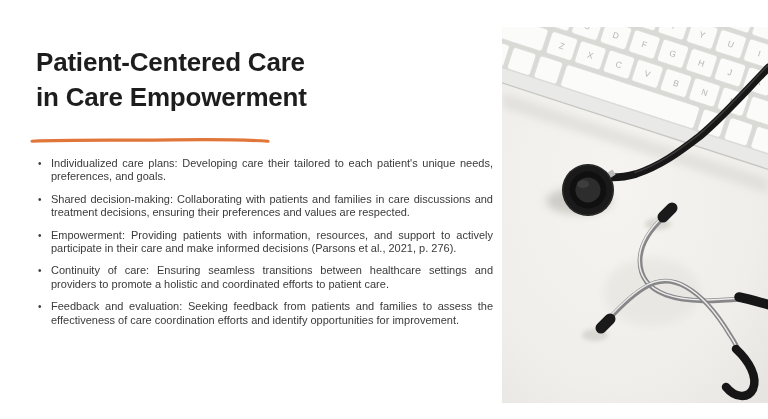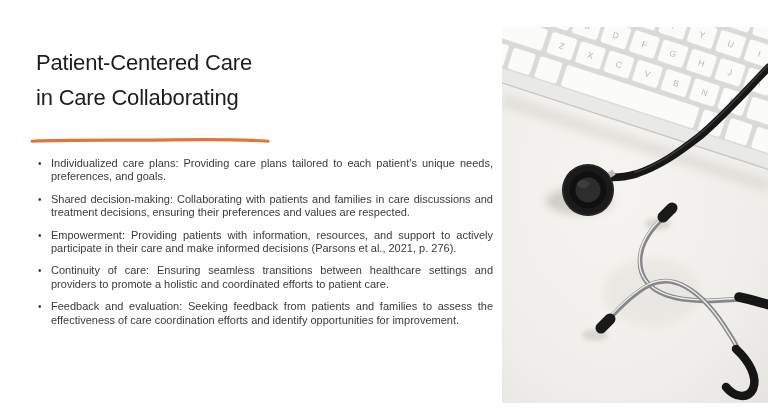--- a/index.html
+++ b/index.html
@@ -2,52 +2,52 @@
 <html><head>
 <meta charset="utf-8">
 <style>
   html,body{margin:0;padding:0;background:#fff;}
   .slide{
     position:relative;width:768px;height:419px;background:#ffffff;
     overflow:hidden;font-family:"Liberation Sans",sans-serif;
   }
   .title{
     position:absolute;left:36px;top:45px;
-    font-size:22px;line-height:35px;font-weight:400;
+    font-size:26px;line-height:35px;font-weight:700;
     color:#1d1d1d;letter-spacing:-0.2px;white-space:nowrap;
   }
   .accent-underline{position:absolute;left:30px;top:136px;width:240px;height:10px;}
   .bullets{position:absolute;left:32px;top:157px;width:461px;}
   .bullet{
     display:flex;margin-bottom:9px;color:#3a3a3a;
     font-size:11px;line-height:13.4px;
   }
   .bullet .marker{flex:none;width:13px;padding-left:6px;font-size:10px;color:#3a3a3a;}
   .bullet .btext{flex:1;text-align:justify;}
   .photo{position:absolute;left:502px;top:27px;width:266px;height:376px;}
   .photo svg{display:block;}
 </style>
 </head>
 <body>
 
 <div class="slide">
 
   <div class="title">
     <div>Patient-Centered Care</div>
-    <div>in Care Collaborating</div>
+    <div>in Care Empowerment</div>
   </div>
 
   <svg class="accent-underline" viewBox="0 0 240 10" xmlns="http://www.w3.org/2000/svg">
     <path d="M 2 5.2 C 45 3.3, 95 4.6, 142 3.9 S 228 4.6, 238 5.3" fill="none" stroke-width="3.1" stroke-linecap="round" stroke="#E0763A"></path>
   </svg>
 
   <div class="bullets">
     <div class="bullet">
       <span class="marker">•</span>
-      <span class="btext">Individualized care plans: Providing care plans tailored to each patient's unique needs, preferences, and goals.</span>
+      <span class="btext">Individualized care plans: Developing care their tailored to each patient's unique needs, preferences, and goals.</span>
     </div>
     <div class="bullet">
       <span class="marker">•</span>
       <span class="btext">Shared decision-making: Collaborating with patients and families in care discussions and treatment decisions, ensuring their preferences and values are respected.</span>
     </div>
     <div class="bullet">
       <span class="marker">•</span>
       <span class="btext">Empowerment: Providing patients with information, resources, and support to actively participate in their care and make informed decisions (Parsons et al., 2021, p. 276).</span>
     </div>
     <div class="bullet">

